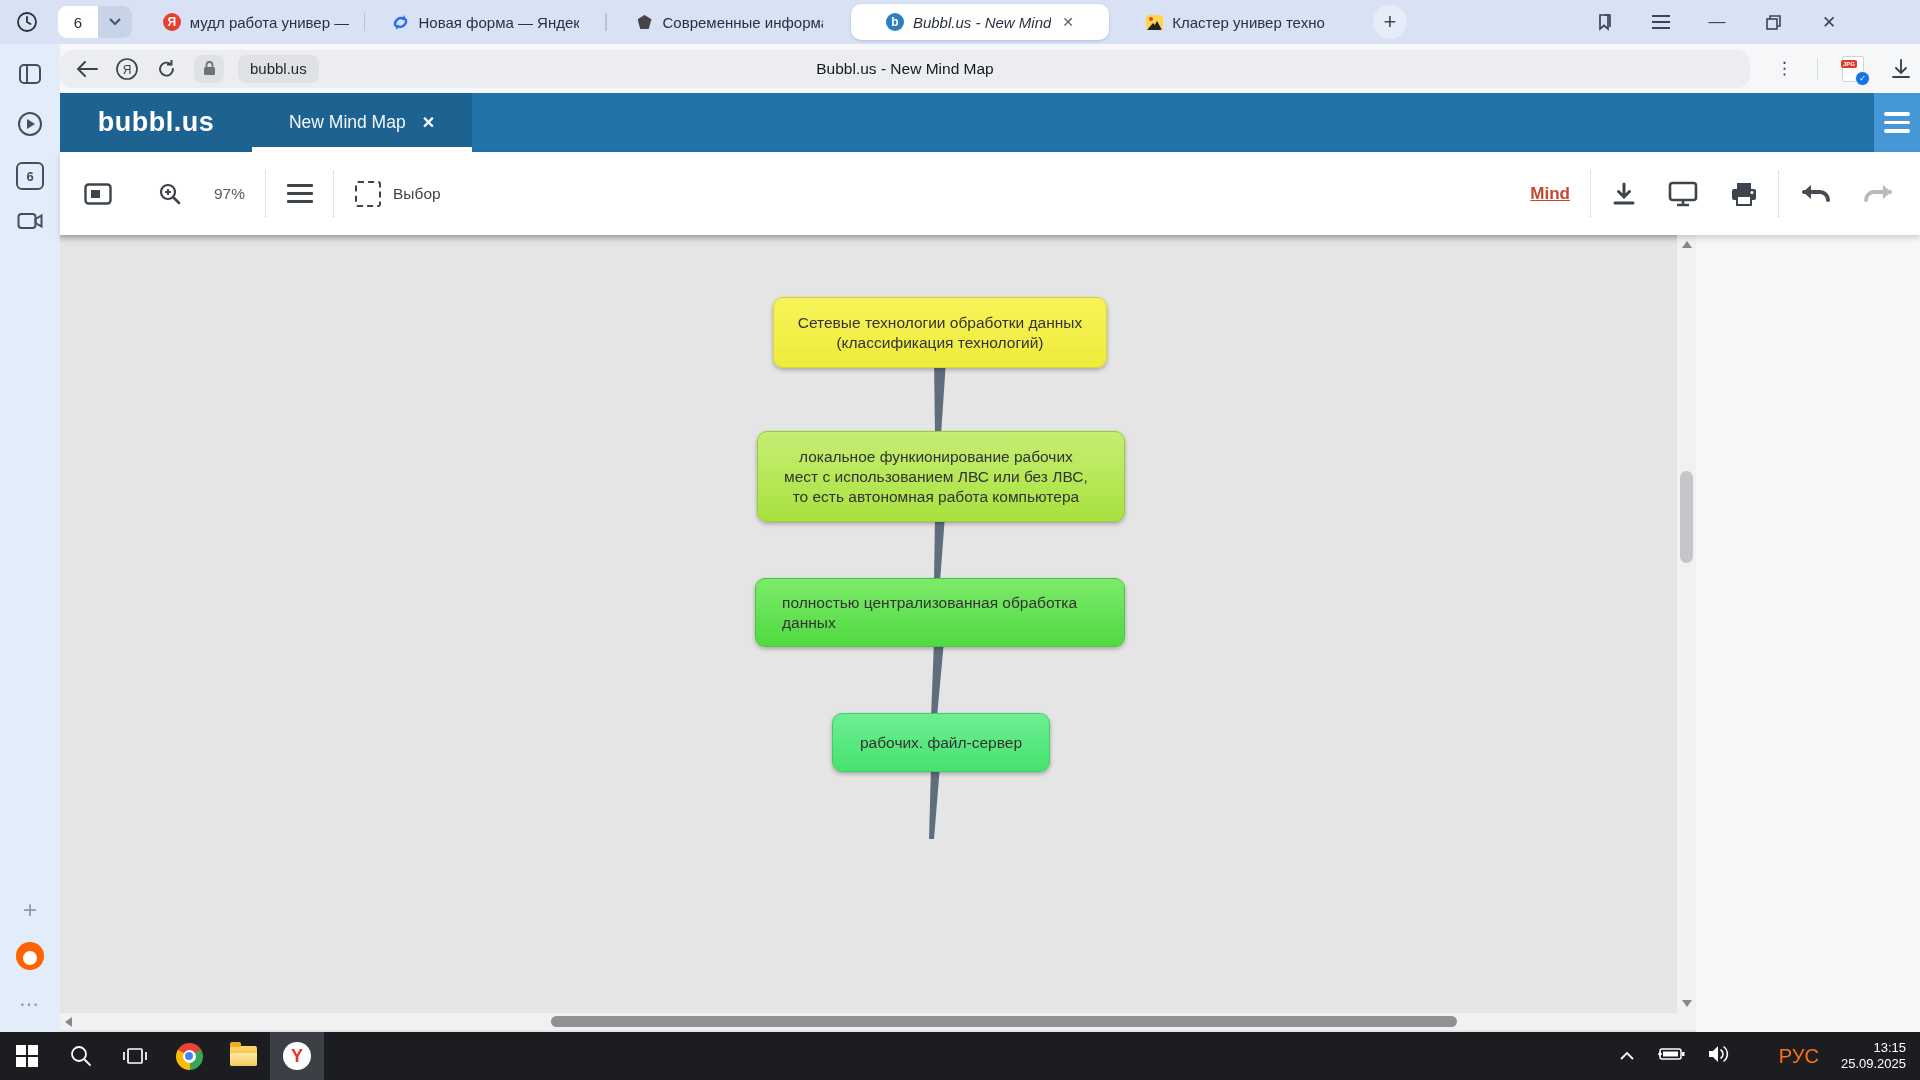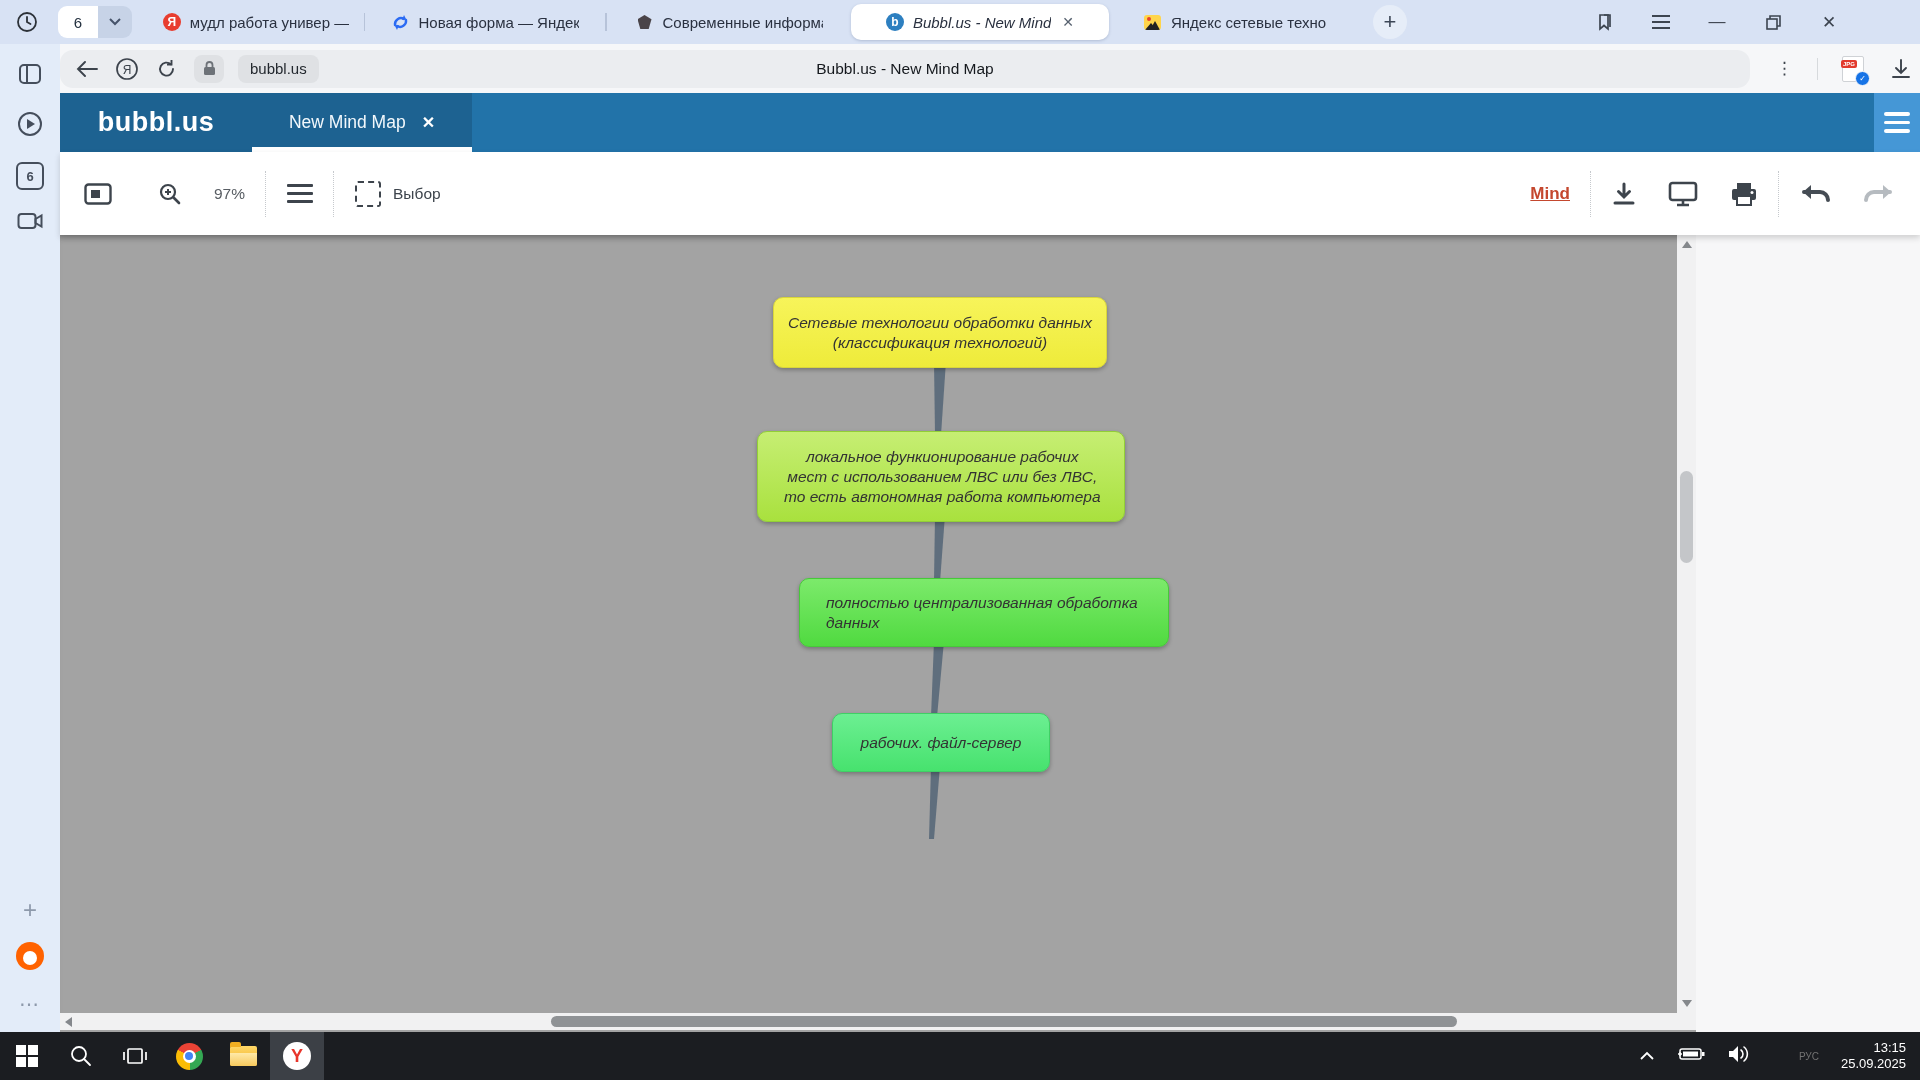--- a/index.html
+++ b/index.html
@@ -81,22 +81,22 @@
   .zoomtxt{font-size:15.5px;color:#585d63;}
   .dotdiv{width:1px;height:46px;border-left:1px dotted #c6c9cd;margin:0 20px;}
   .hmb3{display:flex;flex-direction:column;gap:5px;}
   .hmb3 span{width:26px;height:3px;background:#3d444c;border-radius:1px;}
   .selrect{width:22px;height:22px;border:2px dashed #3d444c;border-radius:3px;}
   .sellabel{font-size:15.5px;color:#3d444c;margin-left:12px;}
   .savelink{font-size:17px;font-weight:bold;color:#c4472e;text-decoration:underline;}
   .undo{color:#454c54;} .redo{color:#b6bbc0;}
 
   
-  .canvas{position:absolute;left:60px;top:235px;width:1636px;height:797px;background:#a3a3a3;
-          box-shadow:inset 0 7px 8px -7px rgba(0,0,0,.35);overflow:hidden;font-style:italic;}
+  .canvas{position:absolute;left:60px;top:235px;width:1636px;height:797px;background:#e5e5e5;
+          box-shadow:inset 0 7px 8px -7px rgba(0,0,0,.35);overflow:hidden;}
   .connectors{position:absolute;left:0;top:0;pointer-events:none;}
   .node{position:absolute;border-radius:10px;border:1px solid;display:flex;align-items:center;
         font-size:15.5px;line-height:20px;color:#333;white-space:pre-line;
         box-shadow:0 2px 4px rgba(0,0,0,.28);}
   .fab{position:absolute;left:1773px;top:698px;width:62px;height:62px;border-radius:50%;
        display:flex;align-items:center;justify-content:center;box-shadow:0 2px 6px rgba(0,0,0,.3);}
   .fab .plus{position:relative;width:30px;height:30px;}
   .fab .plus::before,.fab .plus::after{content:"";position:absolute;background:#fff;border-radius:3px;}
   .fab .plus::before{left:11px;top:0;width:8px;height:30px;}
   .fab .plus::after{left:0;top:11px;width:30px;height:8px;}
@@ -132,21 +132,21 @@
   .ybicon{width:28px;height:28px;border-radius:50%;background:#fff;color:#e8352b;font-weight:bold;font-size:18px;
           display:flex;align-items:center;justify-content:center;}
   .folder{position:relative;width:27px;height:20px;background:linear-gradient(#ffd868,#f0ae22);border-radius:2px;}
   .folder::before{content:"";position:absolute;left:0;top:-4px;width:11px;height:5px;background:#f0ae22;border-radius:2px 2px 0 0;}
   .folder::after{content:"";position:absolute;left:0;bottom:0;width:27px;height:13px;background:linear-gradient(#ffe9a8,#f7c95d);border-radius:0 0 2px 2px;}
   .chrome{position:relative;width:27px;height:27px;border-radius:50%;
           background:conic-gradient(from -60deg,#ea4335 0 120deg,#34a853 120deg 240deg,#fbbc05 240deg 360deg);}
   .chrome::before{content:"";position:absolute;left:7px;top:7px;width:13px;height:13px;border-radius:50%;background:#fff;}
   .chrome::after{content:"";position:absolute;left:9.5px;top:9.5px;width:8px;height:8px;border-radius:50%;background:#4285f4;}
   .tray{position:absolute;right:0;top:0;height:48px;display:flex;align-items:center;gap:22px;padding-right:14px;color:#fff;}
-  .langbadge{font-size:10px;color:#737373;margin-left:28px;}
+  .langbadge{font-size:20px;color:#f97316;margin-left:28px;}
   .clockcol{text-align:right;font-size:13px;line-height:16px;color:#fff;}
 </style>
 </head>
 <body>
 
 <div class="screen">
 
   <div class="tabbar">
     <div class="histbtn">
       <svg width="24" height="24" viewBox="0 0 24 24">
@@ -196,21 +196,21 @@
           </span>
         <span class="lbl">Bubbl.us - New Mind</span>
         <span class="tclose">✕</span>
       </div>
       <div class="btab" style="width:232px">
         <span class="ticon">
             <span class="imgicon">
               <span class="dot"></span>
             </span>
           </span>
-        <span class="lbl">Яндекс сетевые техно</span>
+        <span class="lbl">Кластер универ техно</span>
       </div>
     </div>
     <div class="newtab">+</div>
 
     <div class="tb-right">
       <span class="winbtn">
         <svg width="20" height="20" viewBox="0 0 20 20">
             <path d="M5 3h8v14l-4-3.5L5 17z" fill="none" stroke="#3d4550" stroke-width="1.7"></path>
             <path d="M9 3h6v12" fill="none" stroke="#3d4550" stroke-width="1.7"></path>
           </svg>
@@ -363,21 +363,21 @@
       <polygon class="connector" points="885,280 875,280 874,347 880,347" fill="#5f6e7d"></polygon>
       <polygon class="connector" points="884,406 874,406 871,482 877,482" fill="#5f6e7d"></polygon>
       <polygon class="connector" points="880,531 871,531 869,604 874,604" fill="#5f6e7d"></polygon>
     </svg>
 
     <div class="node" style="left: 713px; top: 62px; width: 334px; height: 71px; background: linear-gradient(rgb(247, 244, 90), rgb(238, 235, 58)); border-color: rgb(217, 214, 58); justify-content: center; text-align: center; padding: 0px 12px; box-sizing: border-box;">Сетевые технологии обработки данных
 (классификация технологий)</div>
       <div class="node" style="left: 697px; top: 196px; width: 368px; height: 91px; background: linear-gradient(rgb(198, 238, 115), rgb(169, 225, 62)); border-color: rgb(146, 207, 54); justify-content: flex-start; text-align: center; padding: 0px 20px 0px 26px; box-sizing: border-box;">локальное функионирование рабочих
 мест с использованием ЛВС или без ЛВС,
 то есть автономная работа компьютера</div>
-      <div class="node" style="left: 695px; top: 343px; width: 370px; height: 69px; background: linear-gradient(rgb(124, 234, 107), rgb(80, 218, 64)); border-color: rgb(71, 201, 58); justify-content: flex-start; text-align: left; padding: 0px 20px 0px 26px; box-sizing: border-box; margin-left: 44px;">полностью централизованная обработка
+      <div class="node" style="left: 695px; top: 343px; width: 370px; height: 69px; background: linear-gradient(rgb(124, 234, 107), rgb(80, 218, 64)); border-color: rgb(71, 201, 58); justify-content: flex-start; text-align: left; padding: 0px 20px 0px 26px; box-sizing: border-box;">полностью централизованная обработка
 данных</div>
       <div class="node" style="left: 772px; top: 478px; width: 218px; height: 59px; background: linear-gradient(rgb(108, 239, 146), rgb(71, 226, 110)); border-color: rgb(63, 208, 101); justify-content: center; text-align: center; padding: 0px 12px; box-sizing: border-box;">рабочих. файл-сервер</div>
       <div class="fab" style="background: rgb(84, 161, 30);">
         <span class="plus"></span>
       </div>
 
     <div class="vscroll">
       <span class="arr up"></span>
       <span class="vthumb"></span>
       <span class="arr down"></span>

